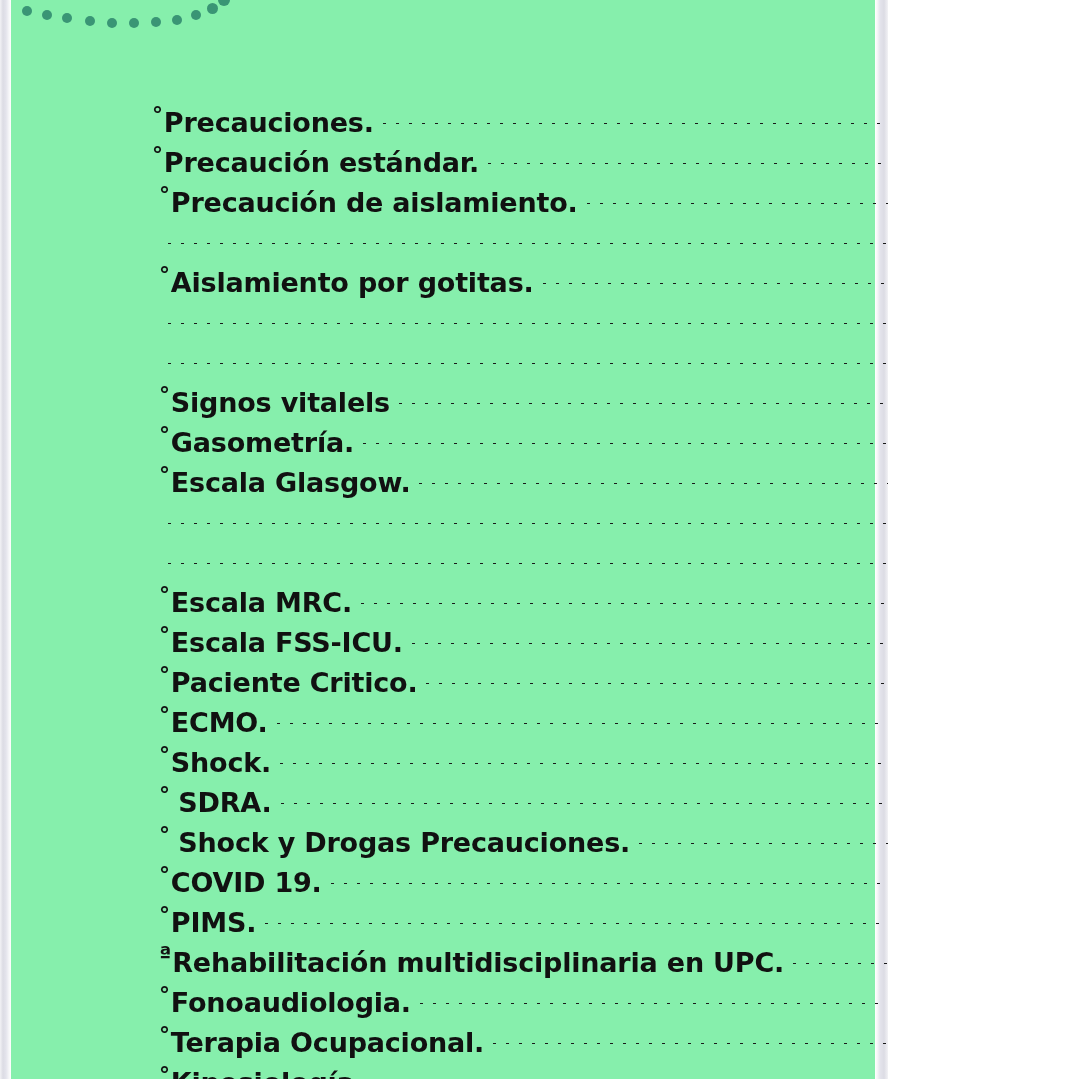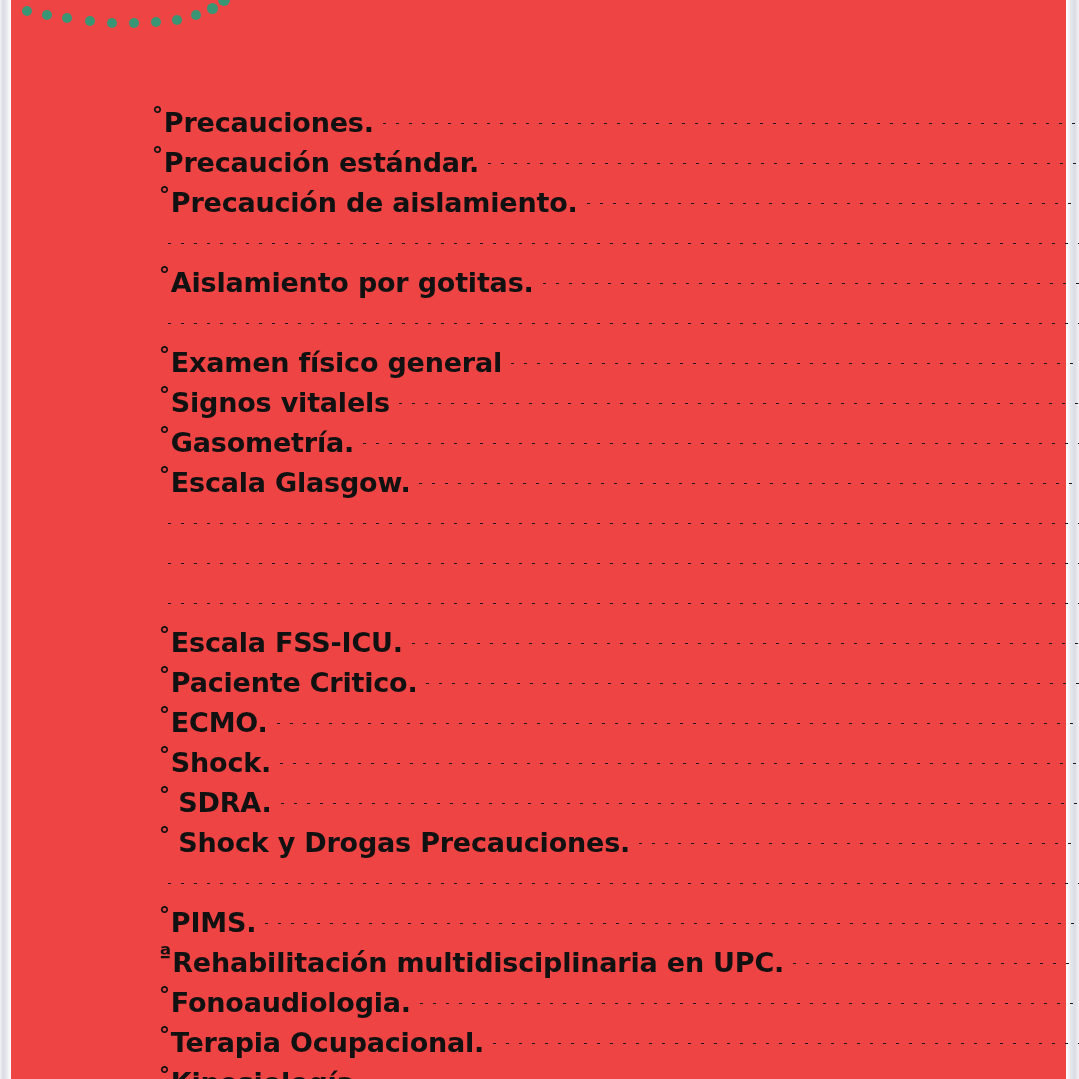--- a/index.html
+++ b/index.html
@@ -10,23 +10,23 @@
   }
   body {
     width: 1079px;
     height: 1079px;
     overflow: hidden;
     font-family: "DejaVu Sans", sans-serif;
   }
 
   #page {
     position: relative;
-    width: 1079px;
+    width: 888px;
     height: 1079px;
-    background: #ef4444;
+    background: #86efac;
     overflow: hidden;
   }
 
   
   .edge-shadow {
     position: absolute;
     top: 0;
     height: 1079px;
     pointer-events: none;
   }
@@ -151,21 +151,20 @@
         <span class="toc-leader"></span>
       </div>
       <div class="toc-row" style="top: 258px; padding-left: 159px; padding-right: 247px;">
         <span class="toc-title"><span class="marker">°</span><span>Aislamiento por gotitas.</span></span>
         <span class="toc-leader"></span>
       </div>
       <div class="toc-row" style="top: 298px; padding-left: 159px; padding-right: 249px;">
         <span class="toc-leader"></span>
       </div>
       <div class="toc-row" style="top: 338px; padding-left: 159px; padding-right: 241px;">
-        <span class="toc-title"><span class="marker">°</span><span>Examen físico general</span></span>
         <span class="toc-leader"></span>
       </div>
       <div class="toc-row" style="top: 378px; padding-left: 159px; padding-right: 242px;">
         <span class="toc-title"><span class="marker">°</span><span>Signos vitalels</span></span>
         <span class="toc-leader"></span>
       </div>
       <div class="toc-row" style="top: 418px; padding-left: 159px; padding-right: 238px;">
         <span class="toc-title"><span class="marker">°</span><span>Gasometría.</span></span>
         <span class="toc-leader"></span>
       </div>
@@ -173,20 +172,21 @@
         <span class="toc-title"><span class="marker">°</span><span>Escala Glasgow.</span></span>
         <span class="toc-leader"></span>
       </div>
       <div class="toc-row" style="top: 498px; padding-left: 159px; padding-right: 236px;">
         <span class="toc-leader"></span>
       </div>
       <div class="toc-row" style="top: 538px; padding-left: 159px; padding-right: 234px;">
         <span class="toc-leader"></span>
       </div>
       <div class="toc-row" style="top: 578px; padding-left: 159px; padding-right: 230px;">
+        <span class="toc-title"><span class="marker">°</span><span>Escala MRC.</span></span>
         <span class="toc-leader"></span>
       </div>
       <div class="toc-row" style="top: 618px; padding-left: 159px; padding-right: 228px;">
         <span class="toc-title"><span class="marker">°</span><span>Escala FSS-ICU.</span></span>
         <span class="toc-leader"></span>
       </div>
       <div class="toc-row" style="top: 658px; padding-left: 159px; padding-right: 227px;">
         <span class="toc-title"><span class="marker">°</span><span>Paciente Critico.</span></span>
         <span class="toc-leader"></span>
       </div>
@@ -200,20 +200,21 @@
       </div>
       <div class="toc-row" style="top: 778px; padding-left: 159px; padding-right: 221px;">
         <span class="toc-title"><span class="marker">° </span><span>SDRA.</span></span>
         <span class="toc-leader"></span>
       </div>
       <div class="toc-row" style="top: 818px; padding-left: 159px; padding-right: 219px;">
         <span class="toc-title"><span class="marker">° </span><span>Shock y Drogas Precauciones.</span></span>
         <span class="toc-leader"></span>
       </div>
       <div class="toc-row" style="top: 858px; padding-left: 159px; padding-right: 217px;">
+        <span class="toc-title"><span class="marker">°</span><span>COVID 19.</span></span>
         <span class="toc-leader"></span>
       </div>
       <div class="toc-row" style="top: 898px; padding-left: 159px; padding-right: 217px;">
         <span class="toc-title"><span class="marker">°</span><span>PIMS.</span></span>
         <span class="toc-leader"></span>
       </div>
       <div class="toc-row" style="top: 938px; padding-left: 159px; padding-right: 218px;">
         <span class="toc-title"><span class="marker">ª</span><span>Rehabilitación multidisciplinaria en UPC.</span></span>
         <span class="toc-leader"></span>
       </div>

